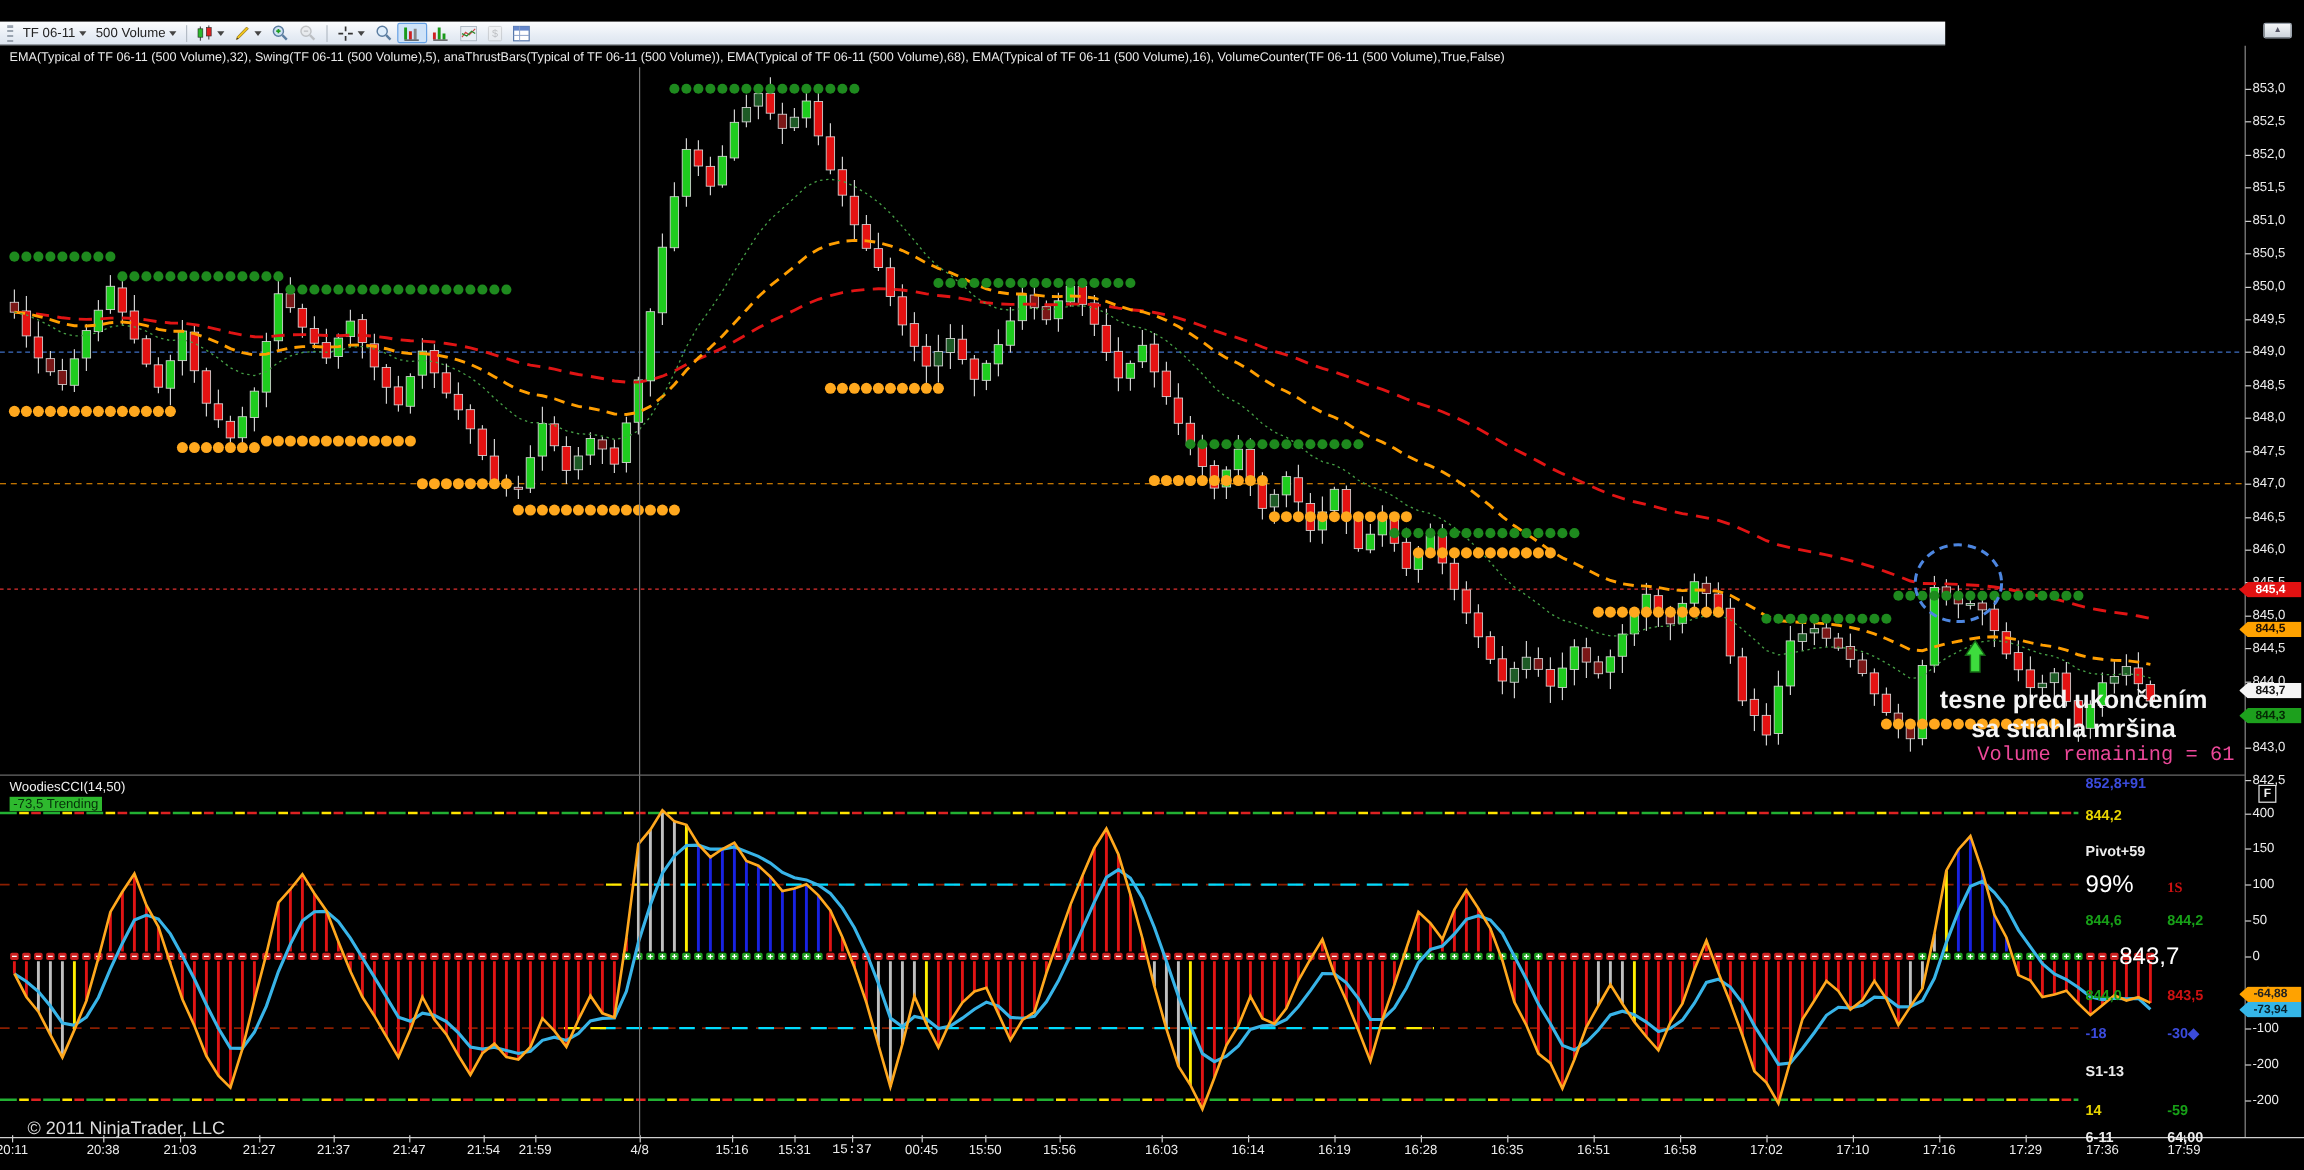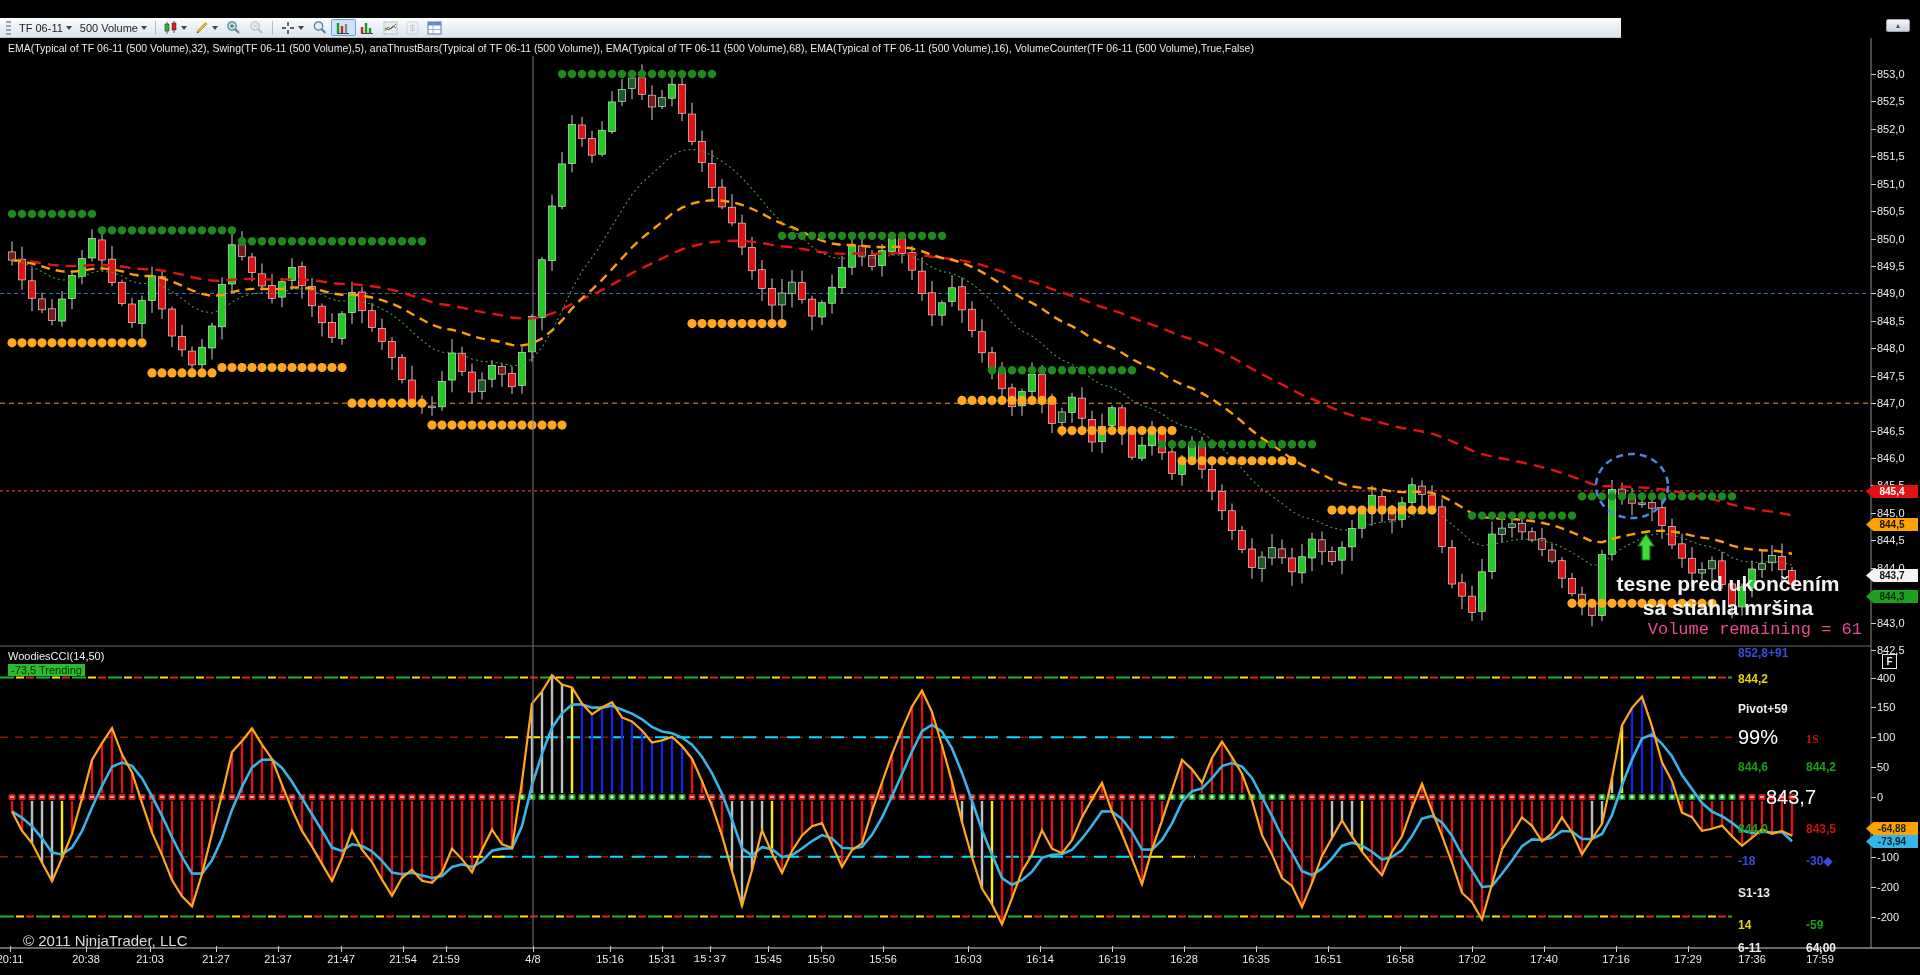--- a/index.html
+++ b/index.html
@@ -1437,21 +1437,21 @@
         <div class="time-label" style="left: 446px;">21:59</div>
         <div class="time-tick" style="left: 533px;"></div>
         <div class="time-label" style="left: 533px;">4/8</div>
         <div class="time-tick" style="left: 610px;"></div>
         <div class="time-label" style="left: 610px;">15:16</div>
         <div class="time-tick" style="left: 662px;"></div>
         <div class="time-label" style="left: 662px;">15:31</div>
         <div class="time-tick" style="left: 710px;"></div>
         <div class="time-label" style="left: 710px; font-family: Liberation Mono, monospace;">15:37</div>
         <div class="time-tick" style="left: 768px;"></div>
-        <div class="time-label" style="left: 768px;">15:45</div>
+        <div class="time-label" style="left: 768px;">00:45</div>
         <div class="time-tick" style="left: 821px;"></div>
         <div class="time-label" style="left: 821px;">15:50</div>
         <div class="time-tick" style="left: 883px;"></div>
         <div class="time-label" style="left: 883px;">15:56</div>
         <div class="time-tick" style="left: 968px;"></div>
         <div class="time-label" style="left: 968px;">16:03</div>
         <div class="time-tick" style="left: 1040px;"></div>
         <div class="time-label" style="left: 1040px;">16:14</div>
         <div class="time-tick" style="left: 1112px;"></div>
         <div class="time-label" style="left: 1112px;">16:19</div>
@@ -1459,21 +1459,21 @@
         <div class="time-label" style="left: 1184px;">16:28</div>
         <div class="time-tick" style="left: 1256px;"></div>
         <div class="time-label" style="left: 1256px;">16:35</div>
         <div class="time-tick" style="left: 1328px;"></div>
         <div class="time-label" style="left: 1328px;">16:51</div>
         <div class="time-tick" style="left: 1400px;"></div>
         <div class="time-label" style="left: 1400px;">16:58</div>
         <div class="time-tick" style="left: 1472px;"></div>
         <div class="time-label" style="left: 1472px;">17:02</div>
         <div class="time-tick" style="left: 1544px;"></div>
-        <div class="time-label" style="left: 1544px;">17:40</div>
+        <div class="time-label" style="left: 1544px;">17:10</div>
         <div class="time-tick" style="left: 1616px;"></div>
         <div class="time-label" style="left: 1616px;">17:16</div>
         <div class="time-tick" style="left: 1688px;"></div>
         <div class="time-label" style="left: 1688px;">17:29</div>
         <div class="time-tick" style="left: 1752px;"></div>
         <div class="time-label" style="left: 1752px;">17:36</div>
         <div class="time-tick" style="left: 1820px;"></div>
         <div class="time-label" style="left: 1820px;">17:59</div>
         <div class="tag" style="top: 447px; background: rgb(226, 18, 18); color: rgb(255, 255, 255);">845,4</div>
         <div class="tag" style="top: 480px; background: rgb(255, 162, 0); color: rgb(32, 16, 0);">844,5</div>

